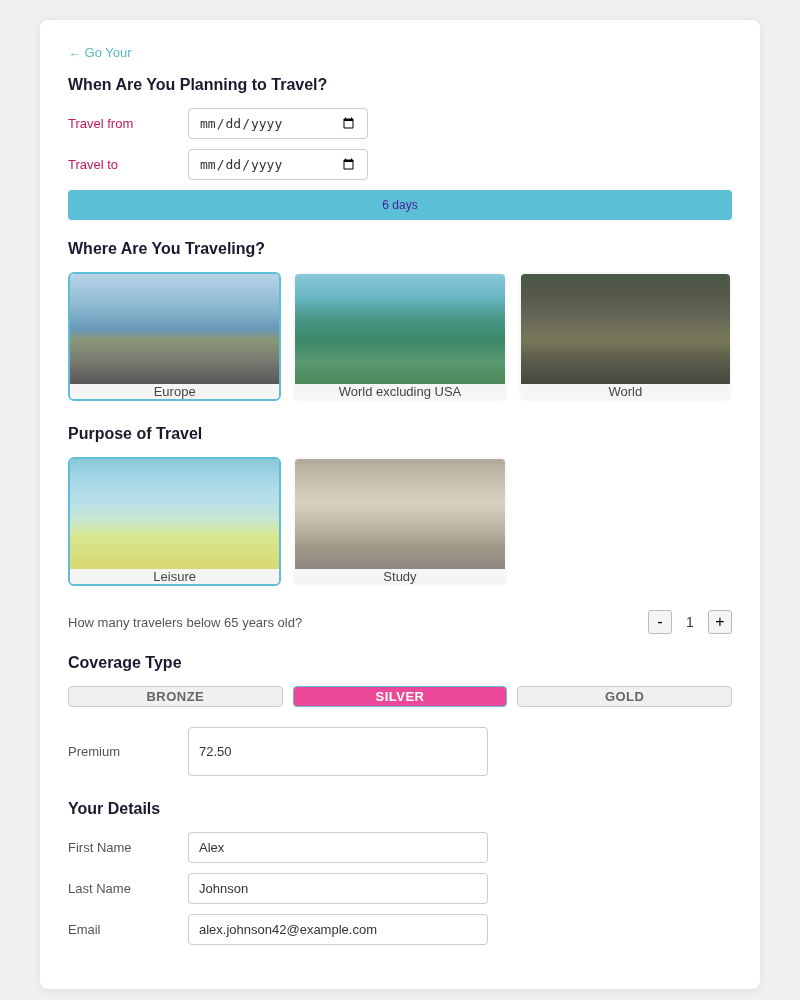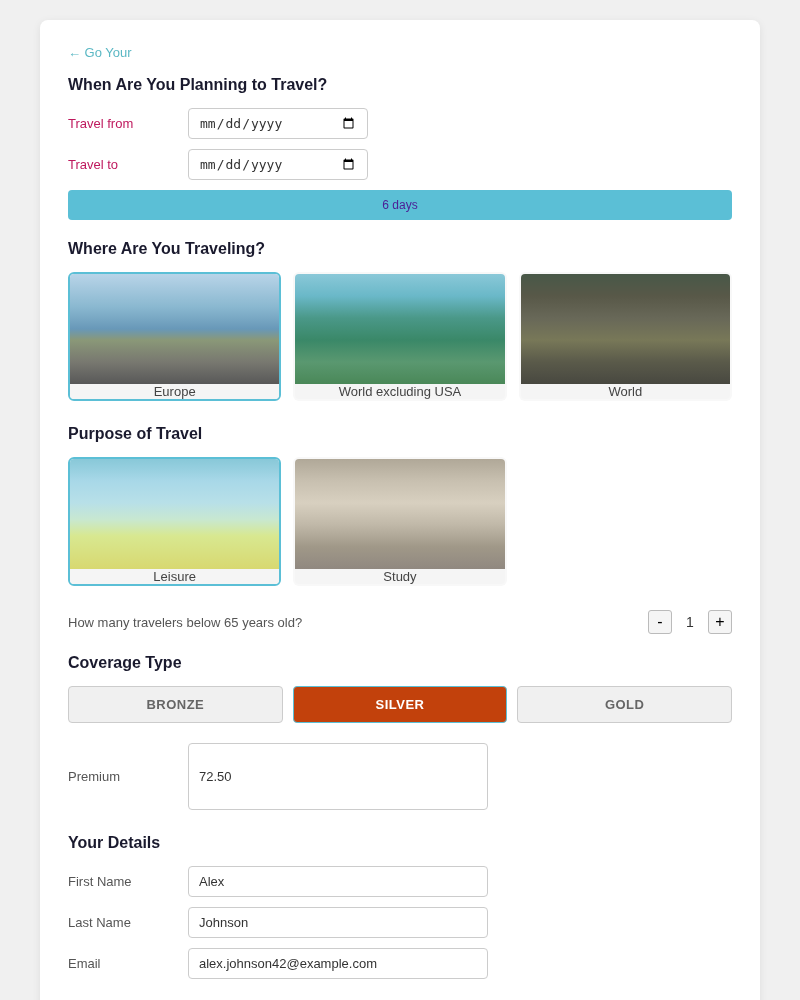--- a/index.html
+++ b/index.html
@@ -145,50 +145,50 @@
       min-width: 20px;
       text-align: center;
     }
     .coverage-row {
       display: grid;
       grid-template-columns: repeat(3, 1fr);
       gap: 10px;
       margin-bottom: 20px;
     }
     .coverage-btn {
-      padding: 10px;
+      padding: 2px;
       border: 1px solid #ccc;
       border-radius: 4px;
       background: #f0f0f0;
       cursor: pointer;
       font-size: 13px;
       font-weight: bold;
       text-align: center;
       color: #666;
       letter-spacing: 0.5px;
     }
     .coverage-btn.selected {
-      background: #c2410c;
+      background: #ec4899;
       color: white;
       border-color: #5bbfd6;
     }
     .premium-row {
       display: flex;
       align-items: center;
       margin-bottom: 24px;
     }
     .premium-label {
       width: 120px;
       font-size: 13px;
       color: #555;
     }
     .premium-input {
       border: 1px solid #ccc;
       border-radius: 4px;
-      padding: 25px 10px;
+      padding: 16px 10px;
       font-size: 13px;
       width: 300px;
       color: #333;
       background: #fff;
     }
     .details-section {
       margin-bottom: 20px;
     }
     .detail-row {
       display: flex;

